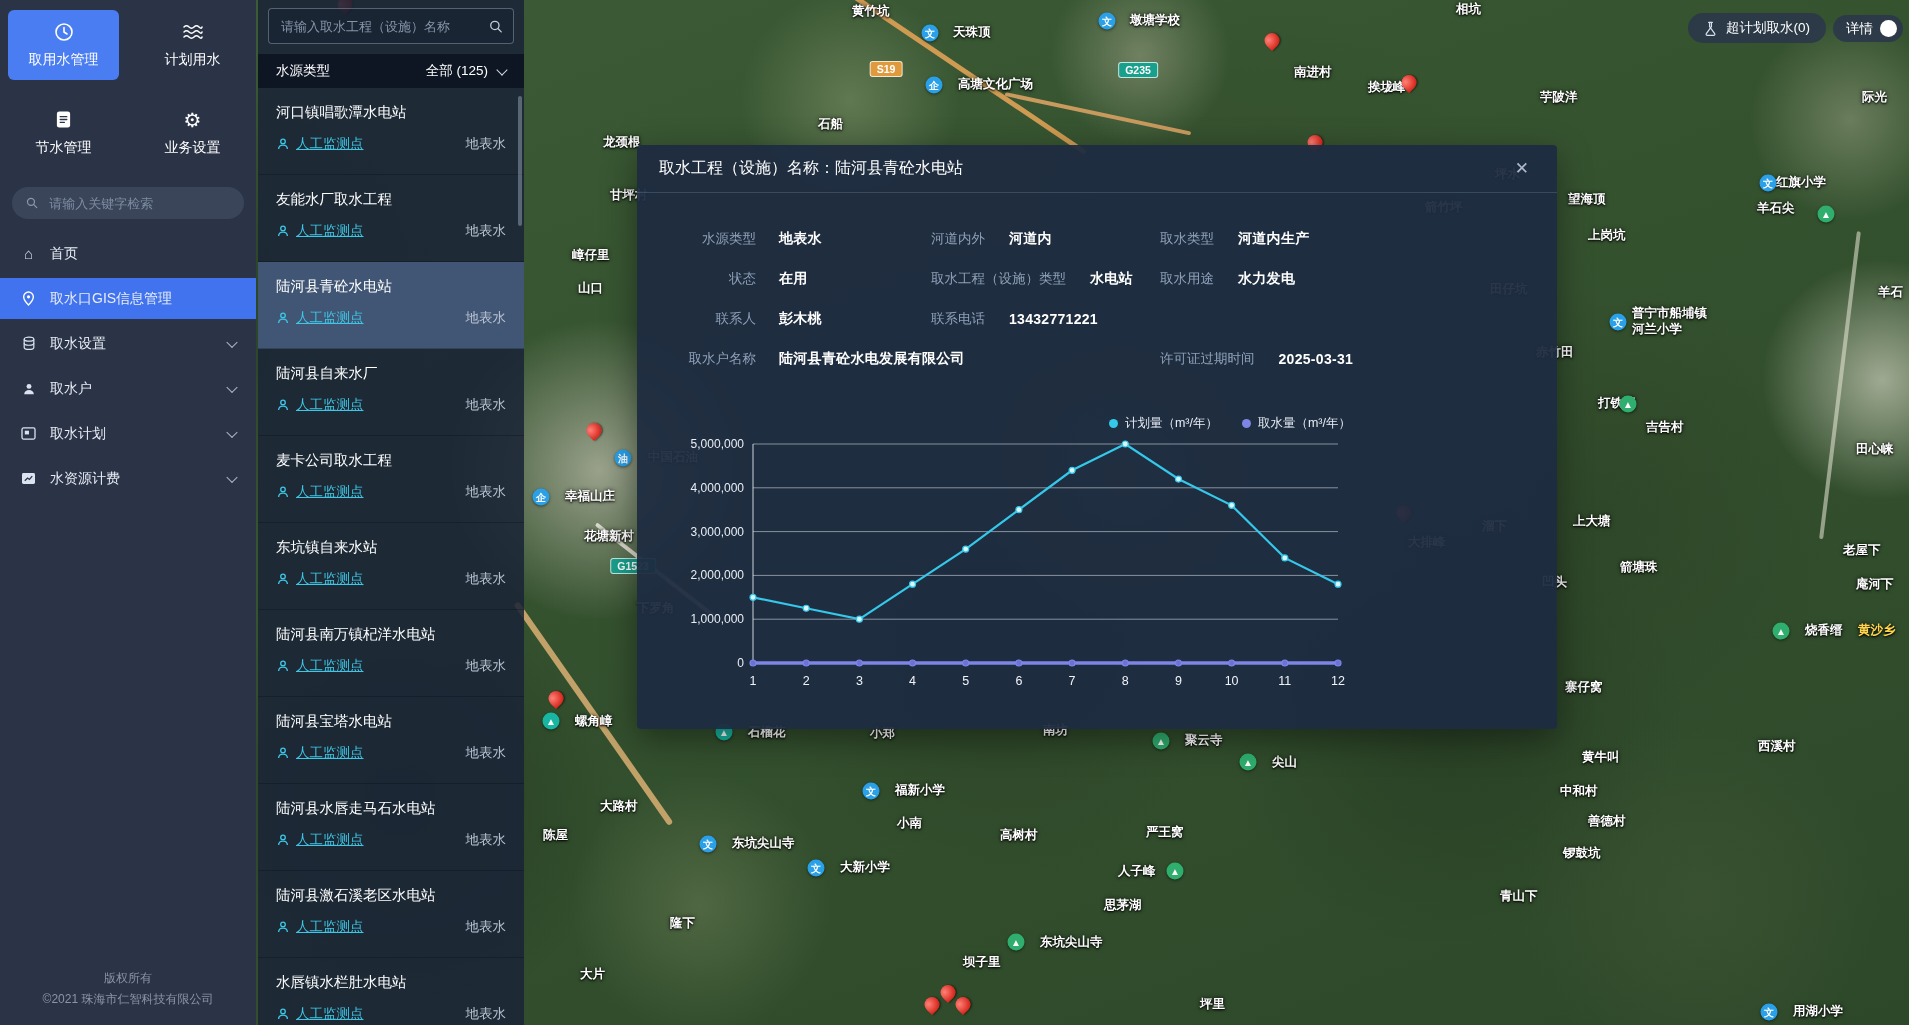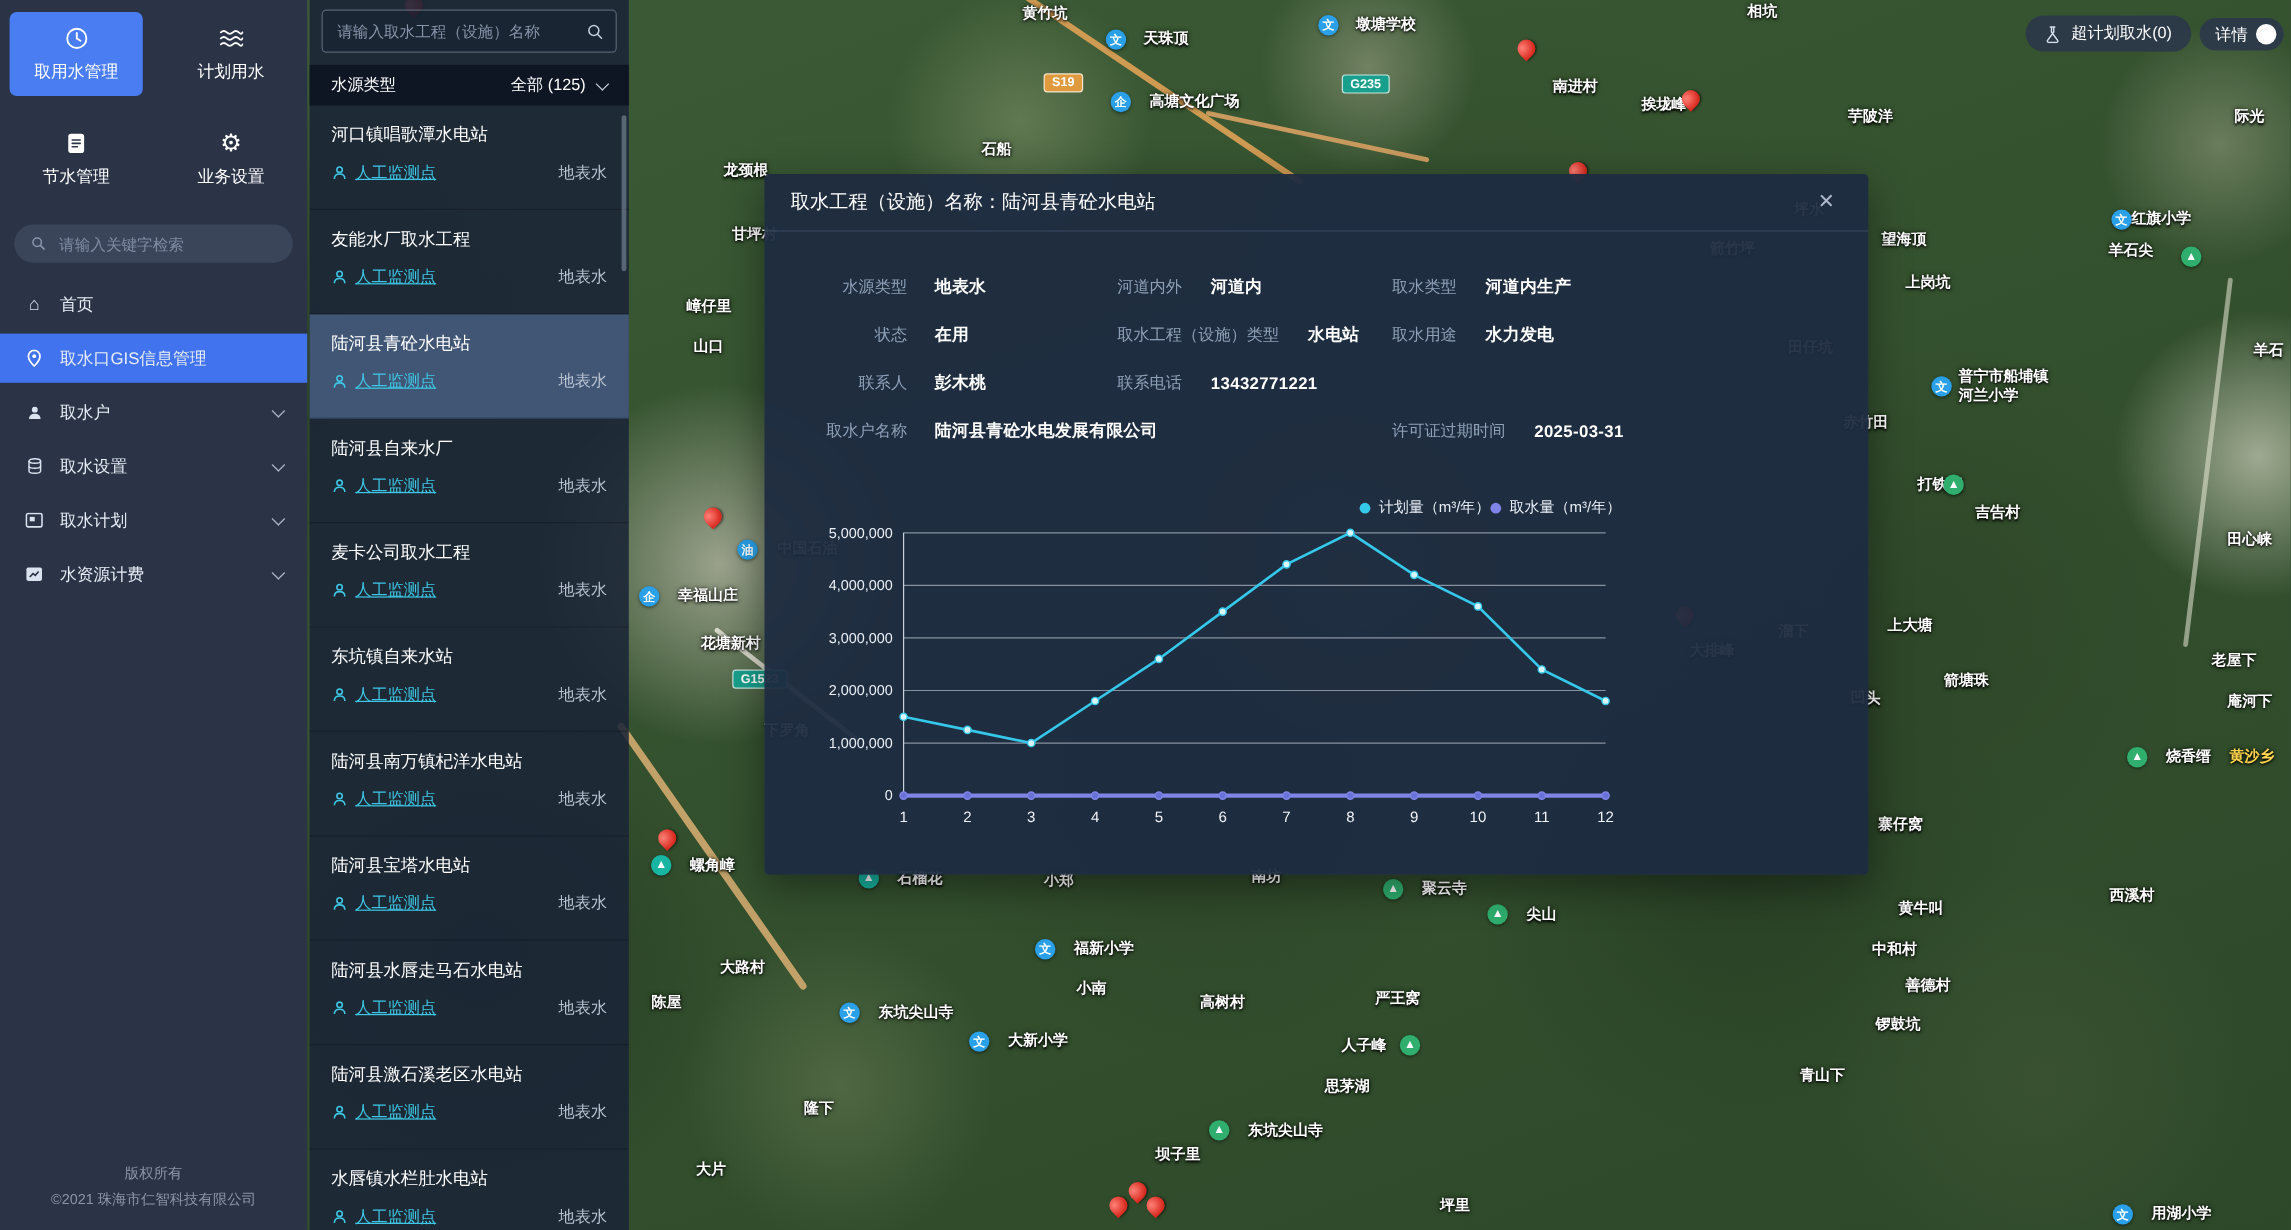--- a/index.html
+++ b/index.html
@@ -99,21 +99,21 @@
   .modal-fields{padding-top:26px;position:relative}
   .field-row{position:relative;height:40px}
   .field{position:absolute;top:0;height:40px;display:flex;align-items:center}
   .field.c1 .f-label{width:119px;text-align:right}
   .field.c1 .f-value{margin-left:23px}
   .field.c2{left:294px;gap:24px}
   .field.c3{left:523px;gap:24px}
   .f-label{color:#8ea0b8;font-size:13.5px}
   .f-value{color:#fff;font-size:14px;font-weight:bold;letter-spacing:.3px}
   .chart-block{position:absolute;left:38px;top:270px;width:700px}
-  #chart-legend{display:flex;justify-content:flex-end;align-items:center;padding-right:24px;
+  #chart-legend{display:flex;justify-content:flex-end;align-items:center;gap:24px;padding-right:24px;
     color:#e8eef6;font-size:12.5px}
   .legend-item{display:flex;align-items:center;gap:7px}
   .legend-dot{width:9px;height:9px;border-radius:50%}
 </style>
 </head>
 <body>
 
 <div class="map">
   <div class="road r1"></div>
   <div class="road r2"></div>
@@ -284,39 +284,39 @@
         <span class="mi-icon">
           <svg width="13" height="15" viewBox="0 0 14 16">
             <path d="M7 1 a5.2 5.2 0 0 1 5.2 5.2 C12.2 10 7 15 7 15 S1.8 10 1.8 6.2 A5.2 5.2 0 0 1 7 1 Z" fill="none" stroke="#fff" stroke-width="1.5"></path>
             <circle cx="7" cy="6.2" r="1.7" fill="#fff"></circle>
           </svg>
         </span>
         <span>取水口GIS信息管理</span>
       </div>
       <div class="menu-item">
         <span class="mi-icon">
-          <svg width="14" height="14" viewBox="0 0 16 16">
-            <circle cx="8" cy="5" r="2.8" fill="#dbe3f0"></circle>
-            <path d="M2.5 14 c0-3.2 2.4-5 5.5-5 s5.5 1.8 5.5 5 Z" fill="#dbe3f0"></path>
-          </svg>
-        </span>
-        <span>取水户</span>
-        <span class="chevron"></span>
-      </div>
-      <div class="menu-item">
-        <span class="mi-icon">
           <svg width="14" height="15" viewBox="0 0 16 17">
             <g fill="none" stroke="#dbe3f0" stroke-width="1.4">
               <ellipse cx="8" cy="3.5" rx="5.5" ry="2.2"></ellipse>
               <path d="M2.5 3.5 V13 c0 1.2 2.5 2.2 5.5 2.2 s5.5 -1 5.5 -2.2 V3.5"></path>
               <path d="M2.5 8.3 c0 1.2 2.5 2.2 5.5 2.2 s5.5 -1 5.5 -2.2"></path>
             </g>
           </svg>
         </span>
         <span>取水设置</span>
+        <span class="chevron"></span>
+      </div>
+      <div class="menu-item">
+        <span class="mi-icon">
+          <svg width="14" height="14" viewBox="0 0 16 16">
+            <circle cx="8" cy="5" r="2.8" fill="#dbe3f0"></circle>
+            <path d="M2.5 14 c0-3.2 2.4-5 5.5-5 s5.5 1.8 5.5 5 Z" fill="#dbe3f0"></path>
+          </svg>
+        </span>
+        <span>取水户</span>
         <span class="chevron"></span>
       </div>
       <div class="menu-item">
         <span class="mi-icon">
           <svg width="15" height="13" viewBox="0 0 16 14">
             <rect x="1" y="1" width="14" height="12" rx="1.6" fill="none" stroke="#dbe3f0" stroke-width="1.4"></rect>
             <rect x="4" y="4" width="4.5" height="4" fill="#dbe3f0"></rect>
           </svg>
         </span>
         <span>取水计划</span>

